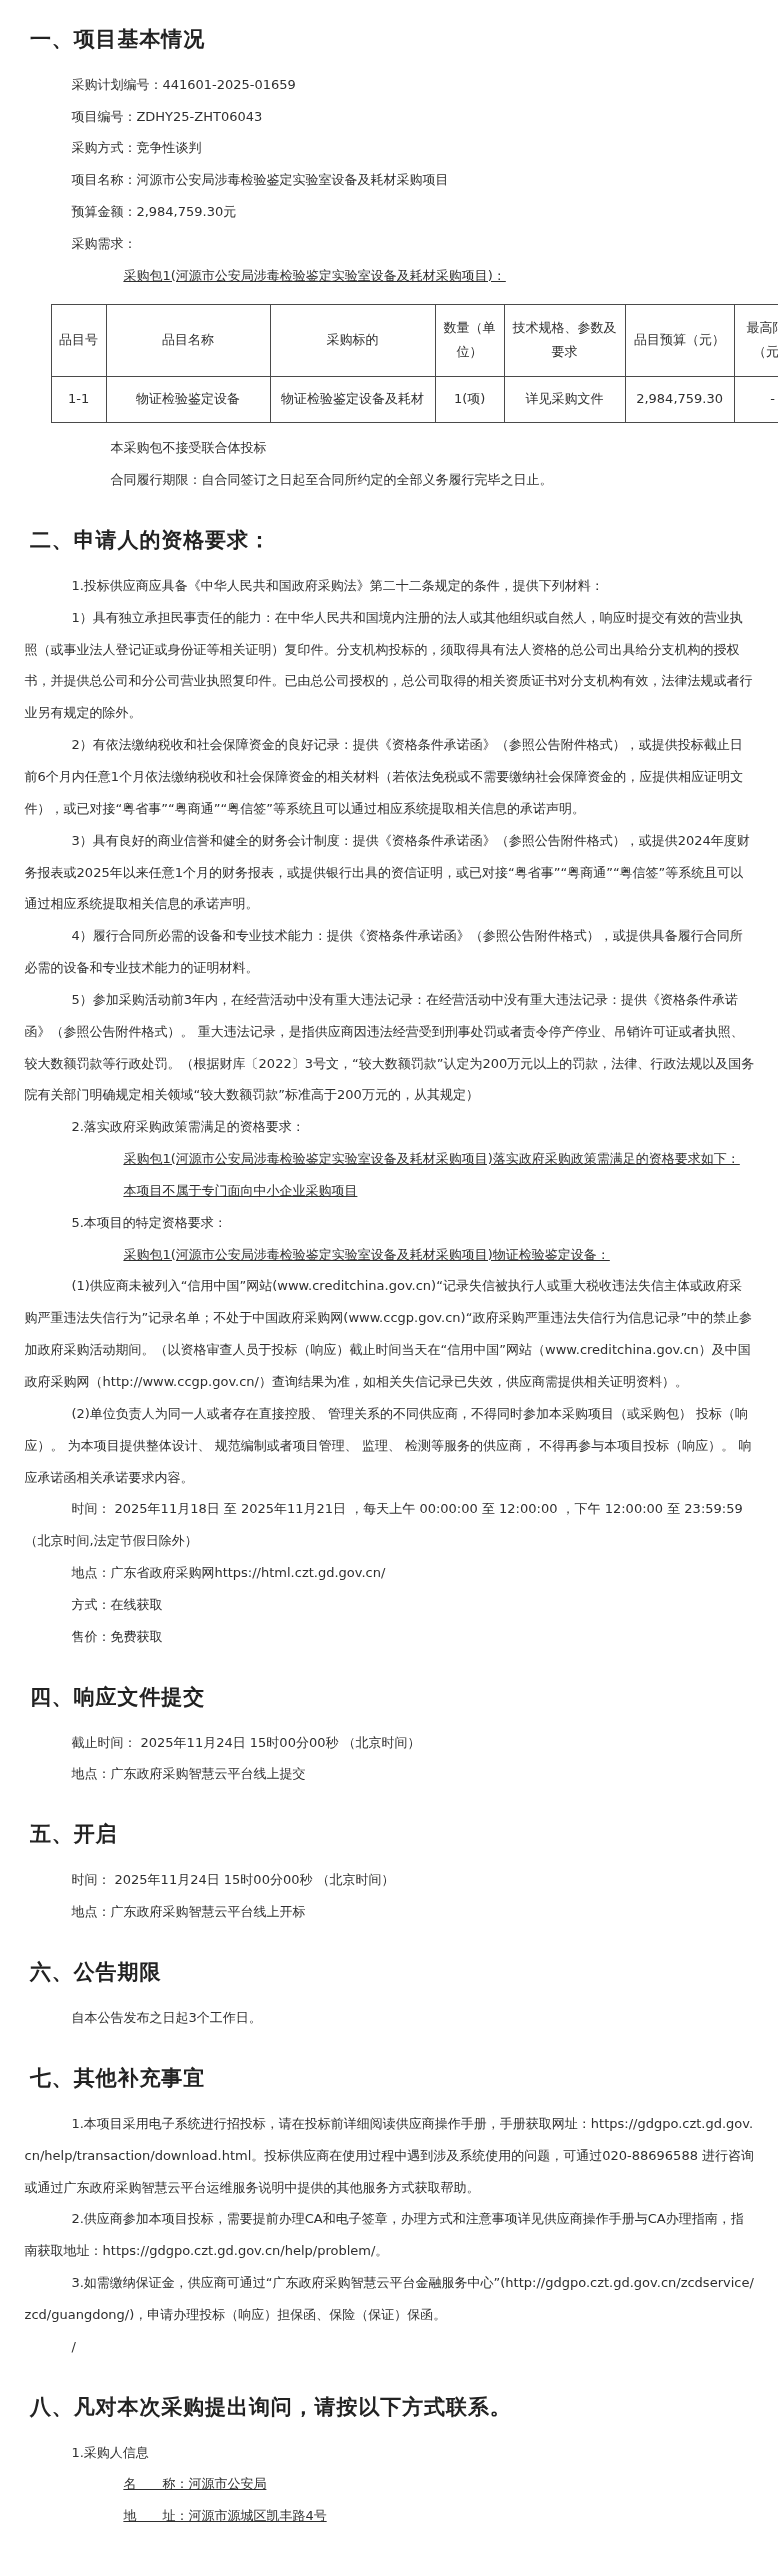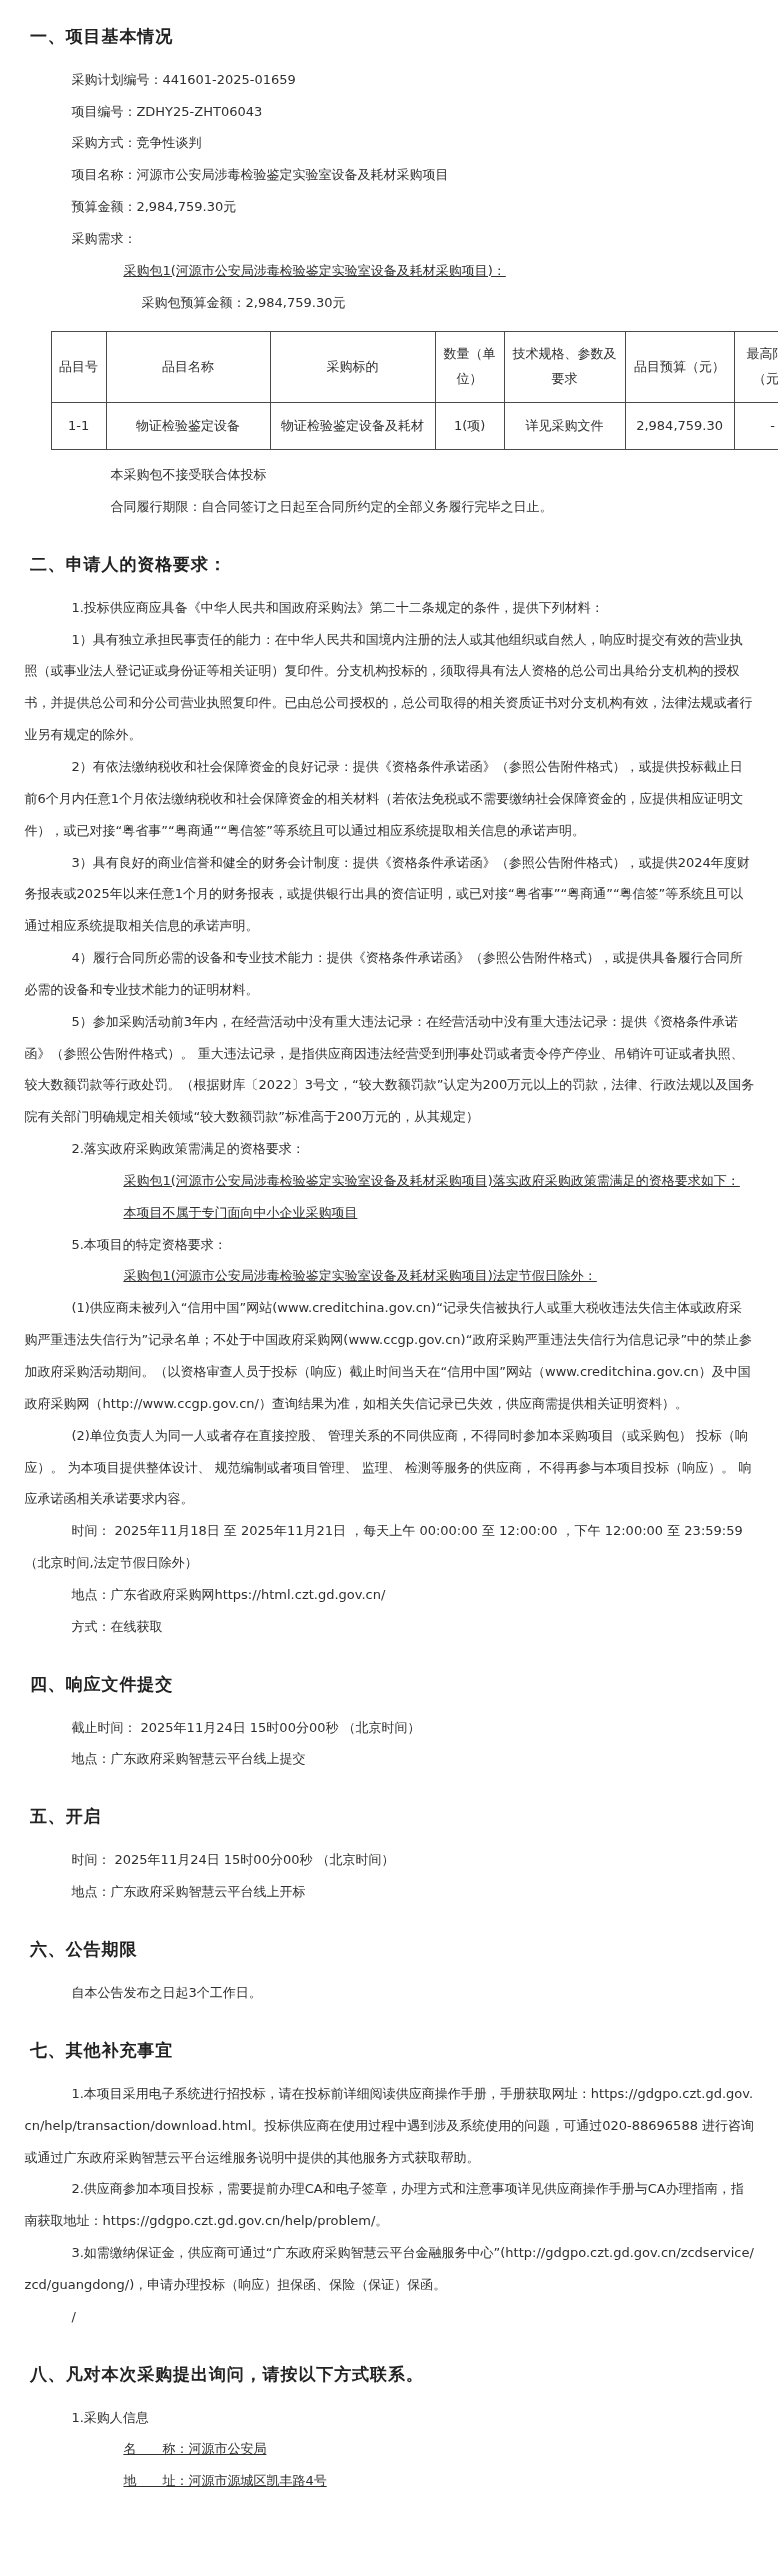--- a/index.html
+++ b/index.html
@@ -11,21 +11,21 @@
     width: 779px;
     font-family: "DejaVu Sans", "Liberation Sans", sans-serif;
     color: #2f2f2f;
     font-size: 13px;
   }
   .page {
     padding: 8.8px 24.6px 26px 24.6px;
     box-sizing: border-box;
   }
   h2.sec-title {
-    font-size: 17px;
+    font-size: 21px;
     font-weight: bold;
     color: #222;
     margin: 30px 0 16px 5.3px;
     letter-spacing: 0.9px;
   }
   h2.first { margin-top: 16px; }
   p.line {
     margin: 0;
     line-height: 2.45;
     text-indent: 3.6em;
@@ -64,21 +64,20 @@
 <div class="page">
 
   <h2 class="sec-title first">一、项目基本情况</h2>
   <p class="line">采购计划编号：441601-2025-01659</p>
   <p class="line">项目编号：ZDHY25-ZHT06043</p>
   <p class="line">采购方式：竞争性谈判</p>
   <p class="line">项目名称：河源市公安局涉毒检验鉴定实验室设备及耗材采购项目</p>
   <p class="line">预算金额：2,984,759.30元</p>
   <p class="line">采购需求：</p>
   <p class="line indent2">采购包1(河源市公安局涉毒检验鉴定实验室设备及耗材采购项目)：</p>
-  <p class="line indent3">采购包预算金额：2,984,759.30元</p>
 
   <table class="items">
     <colgroup>
       <col class="c1">
         <col class="c2">
         <col class="c3">
         <col class="c4">
         <col class="c5">
         <col class="c6">
         <col class="c7">
@@ -112,27 +111,28 @@
   <p class="line">1.投标供应商应具备《中华人民共和国政府采购法》第二十二条规定的条件，提供下列材料：</p>
   <p class="line">1）具有独立承担民事责任的能力：在中华人民共和国境内注册的法人或其他组织或自然人，响应时提交有效的营业执照（或事业法人登记证或身份证等相关证明）复印件。分支机构投标的，须取得具有法人资格的总公司出具给分支机构的授权书，并提供总公司和分公司营业执照复印件。已由总公司授权的，总公司取得的相关资质证书对分支机构有效，法律法规或者行业另有规定的除外。</p>
   <p class="line">2）有依法缴纳税收和社会保障资金的良好记录：提供《资格条件承诺函》（参照公告附件格式），或提供投标截止日前6个月内任意1个月依法缴纳税收和社会保障资金的相关材料（若依法免税或不需要缴纳社会保障资金的，应提供相应证明文件），或已对接“粤省事”“粤商通”“粤信签”等系统且可以通过相应系统提取相关信息的承诺声明。</p>
   <p class="line">3）具有良好的商业信誉和健全的财务会计制度：提供《资格条件承诺函》（参照公告附件格式），或提供2024年度财务报表或2025年以来任意1个月的财务报表，或提供银行出具的资信证明，或已对接“粤省事”“粤商通”“粤信签”等系统且可以通过相应系统提取相关信息的承诺声明。</p>
   <p class="line">4）履行合同所必需的设备和专业技术能力：提供《资格条件承诺函》（参照公告附件格式），或提供具备履行合同所必需的设备和专业技术能力的证明材料。</p>
   <p class="line">5）参加采购活动前3年内，在经营活动中没有重大违法记录：在经营活动中没有重大违法记录：提供《资格条件承诺函》（参照公告附件格式）。 重大违法记录，是指供应商因违法经营受到刑事处罚或者责令停产停业、吊销许可证或者执照、较大数额罚款等行政处罚。（根据财库〔2022〕3号文，“较大数额罚款”认定为200万元以上的罚款，法律、行政法规以及国务院有关部门明确规定相关领域“较大数额罚款”标准高于200万元的，从其规定）</p>
   <p class="line">2.落实政府采购政策需满足的资格要求：</p>
   <p class="line indent2">采购包1(河源市公安局涉毒检验鉴定实验室设备及耗材采购项目)落实政府采购政策需满足的资格要求如下：</p>
   <p class="line indent2">本项目不属于专门面向中小企业采购项目</p>
   <p class="line">5.本项目的特定资格要求：</p>
-  <p class="line indent2">采购包1(河源市公安局涉毒检验鉴定实验室设备及耗材采购项目)法定节假日除外：</p>
+  <p class="line indent2">采购包1(河源市公安局涉毒检验鉴定实验室设备及耗材采购项目)物证检验鉴定设备：</p>
   <p class="line">(1)供应商未被列入“信用中国”网站(www.creditchina.gov.cn)“记录失信被执行人或重大税收违法失信主体或政府采购严重违法失信行为”记录名单；不处于中国政府采购网(www.ccgp.gov.cn)“政府采购严重违法失信行为信息记录”中的禁止参加政府采购活动期间。（以资格审查人员于投标（响应）截止时间当天在“信用中国”网站（www.creditchina.gov.cn）及中国政府采购网（http://www.ccgp.gov.cn/）查询结果为准，如相关失信记录已失效，供应商需提供相关证明资料）。</p>
   <p class="line">(2)单位负责人为同一人或者存在直接控股、 管理关系的不同供应商，不得同时参加本采购项目（或采购包） 投标（响应）。 为本项目提供整体设计、 规范编制或者项目管理、 监理、 检测等服务的供应商， 不得再参与本项目投标（响应）。 响应承诺函相关承诺要求内容。</p>
 
   <p class="line">时间： 2025年11月18日 至 2025年11月21日 ，每天上午 00:00:00 至 12:00:00 ，下午 12:00:00 至 23:59:59（北京时间,法定节假日除外）</p>
   <p class="line">地点：广东省政府采购网https://html.czt.gd.gov.cn/</p>
   <p class="line">方式：在线获取</p>
+  <p class="line">售价：免费获取</p>
 
   <h2 class="sec-title">四、响应文件提交</h2>
   <p class="line">截止时间： 2025年11月24日 15时00分00秒 （北京时间）</p>
   <p class="line">地点：广东政府采购智慧云平台线上提交</p>
 
   <h2 class="sec-title">五、开启</h2>
   <p class="line">时间： 2025年11月24日 15时00分00秒 （北京时间）</p>
   <p class="line">地点：广东政府采购智慧云平台线上开标</p>
 
   <h2 class="sec-title">六、公告期限</h2>

